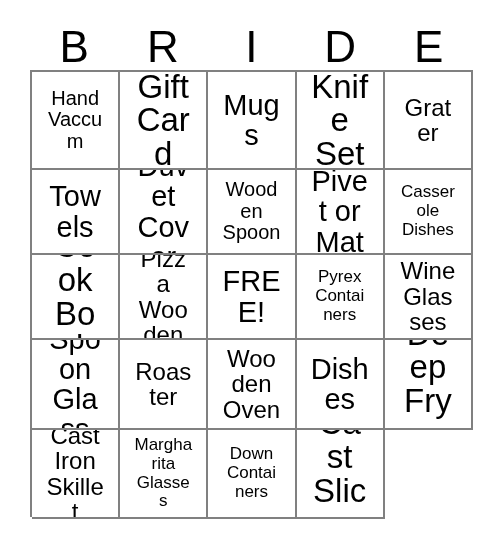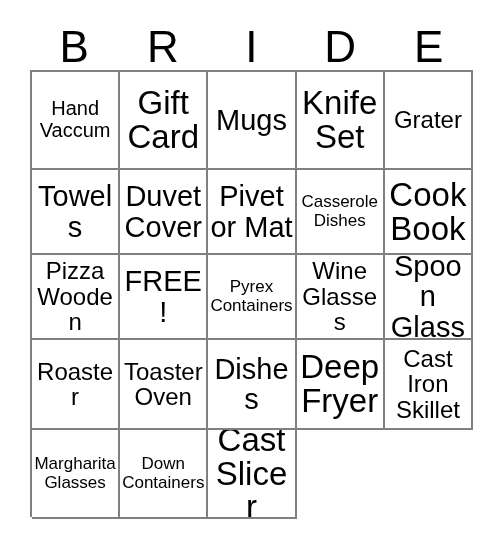--- a/index.html
+++ b/index.html
@@ -64,21 +64,21 @@
   }
 
   .cell {
     border-right: 2px solid #808080;
     border-bottom: 2px solid #808080;
     box-sizing: border-box;
     display: flex;
     align-items: center;
     justify-content: center;
     text-align: center;
-    padding: 1px 2px;
+    padding: 1px 14px;
     overflow: hidden;
     background: #ffffff;
   }
 
   .cell-text {
     display: block;
     width: 100%;
     text-align: center;
     color: #000000;
     word-wrap: break-word;
@@ -123,20 +123,23 @@
         <span class="cell-text fs-md">Grater</span>
       </div>
 
     <div class="cell">
         <span class="cell-text fs-lg">Towels</span>
       </div>
     <div class="cell">
         <span class="cell-text fs-lg">Duvet Cover</span>
       </div>
     <div class="cell">
+        <span class="cell-text fs-sm">Wooden Spoon</span>
+      </div>
+    <div class="cell">
         <span class="cell-text fs-lg">Pivet or Mat</span>
       </div>
     <div class="cell">
         <span class="cell-text fs-xs">Casserole Dishes</span>
       </div>
 
     <div class="cell">
         <span class="cell-text fs-xl">Cook Book</span>
       </div>
     <div class="cell">
@@ -152,21 +155,21 @@
         <span class="cell-text fs-md">Wine Glasses</span>
       </div>
 
     <div class="cell">
         <span class="cell-text fs-lg">Spoon Glass</span>
       </div>
     <div class="cell">
         <span class="cell-text fs-md">Roaster</span>
       </div>
     <div class="cell">
-        <span class="cell-text fs-md">Toaster Oven</span>
+        <span class="cell-text fs-md">Wooden Oven</span>
       </div>
     <div class="cell">
         <span class="cell-text fs-lg">Dishes</span>
       </div>
 
     <div class="cell">
         <span class="cell-text fs-xl">Deep Fryer</span>
       </div>
     <div class="cell">
         <span class="cell-text fs-md">Cast Iron Skillet</span>

